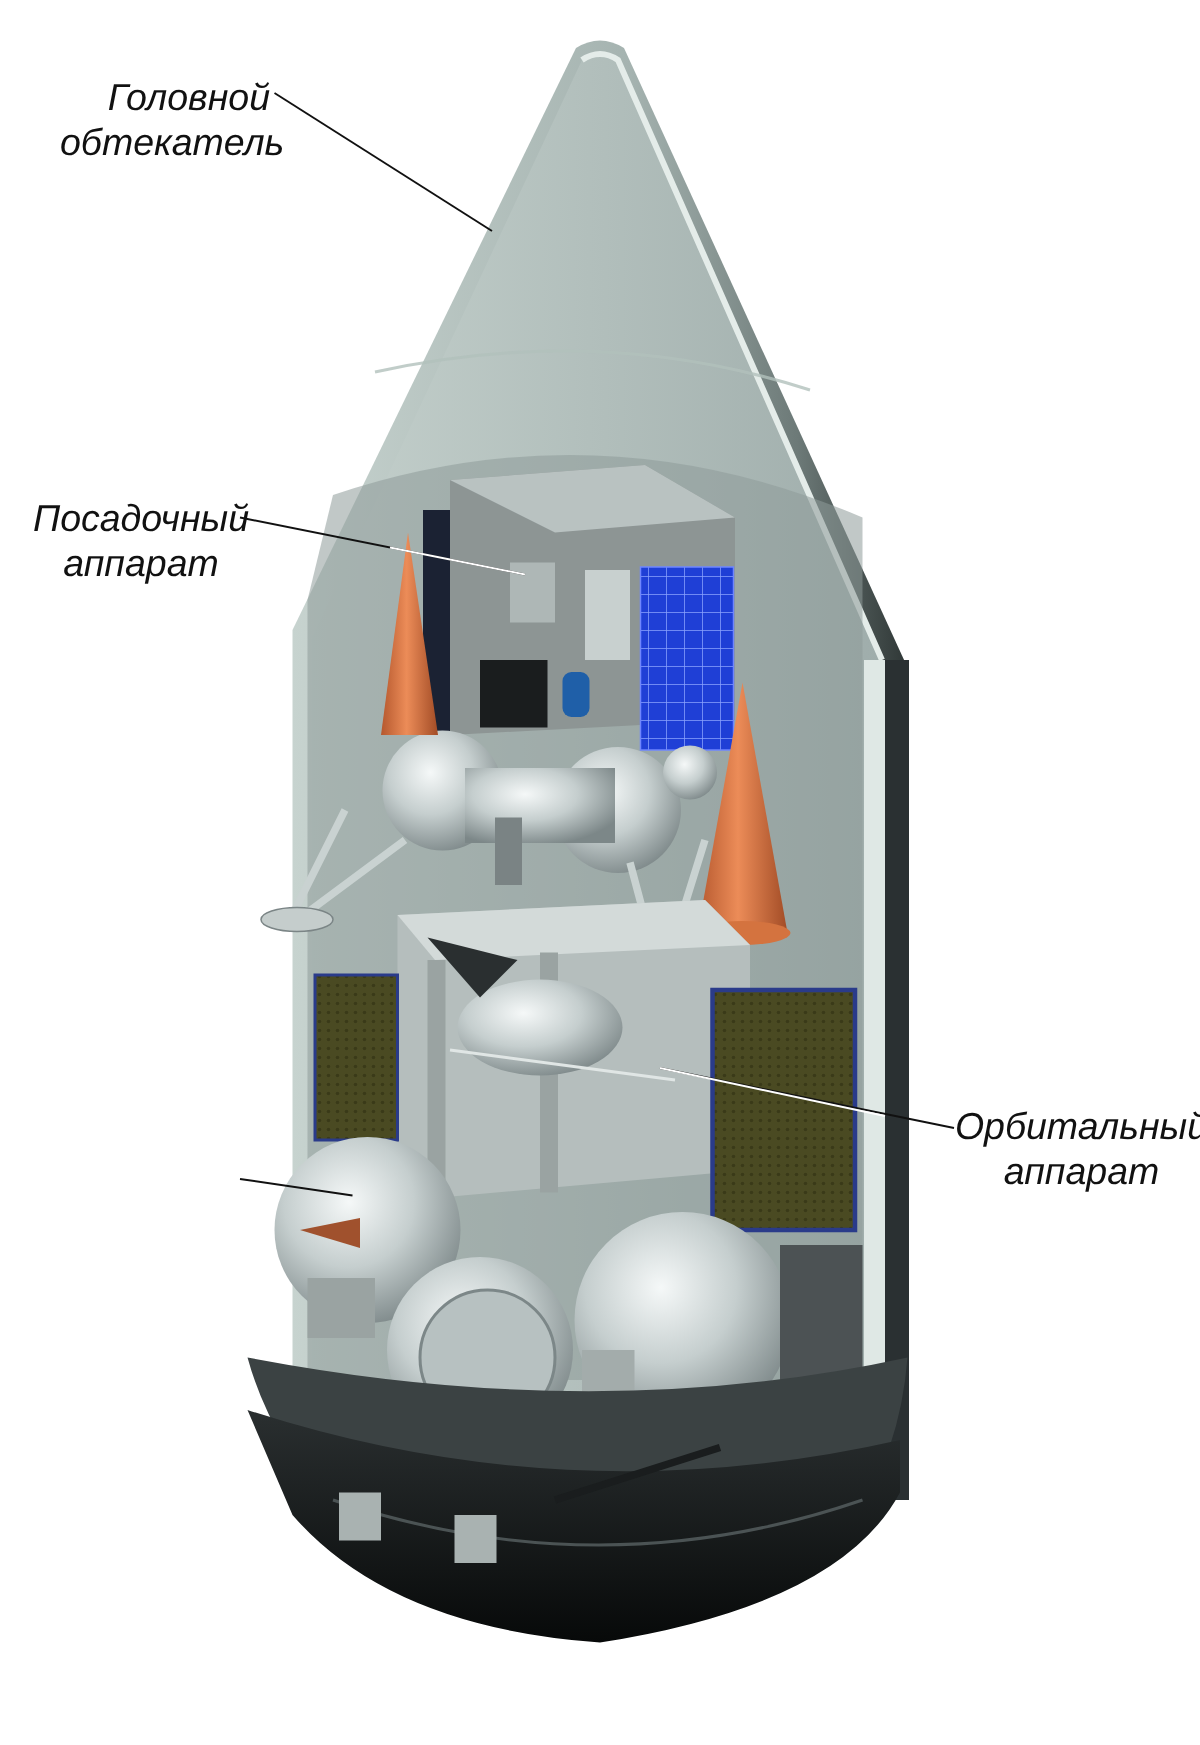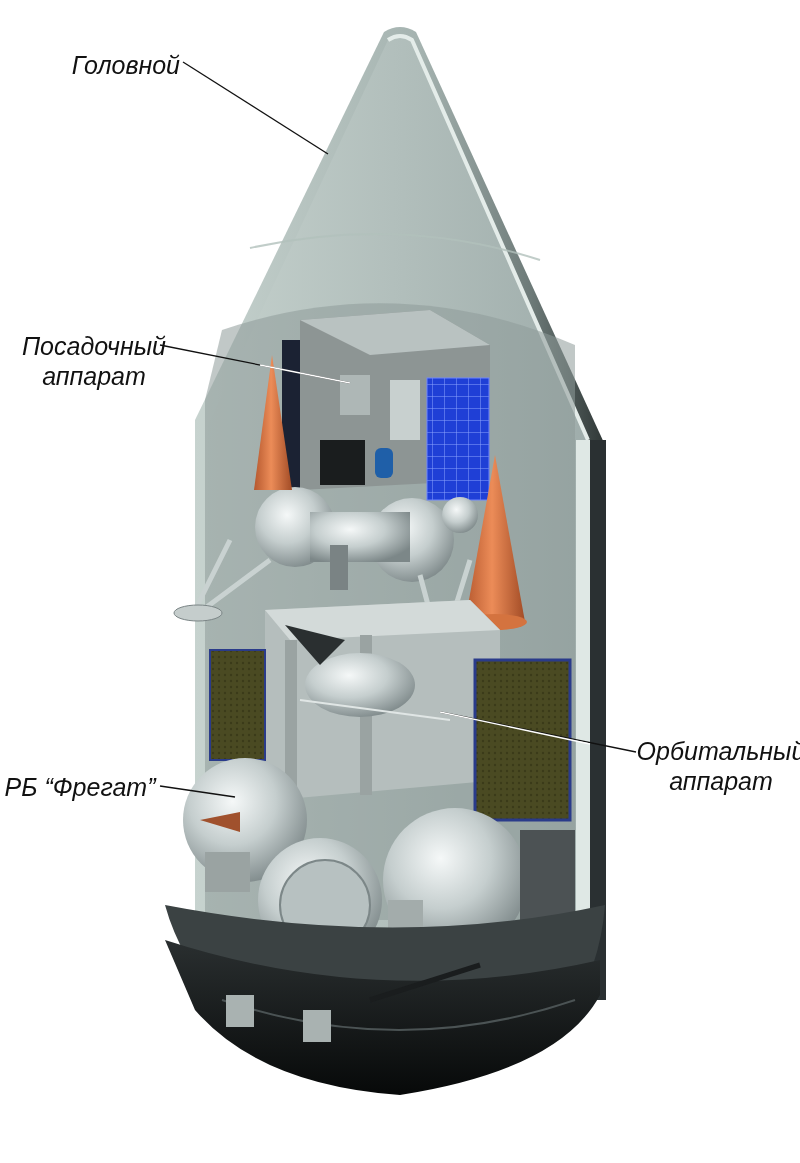--- a/index.html
+++ b/index.html
@@ -128,28 +128,26 @@
       <line x1="160" y1="345" x2="350" y2="383" stroke="#111" stroke-width="1.3"></line>
       <line x1="260" y1="365" x2="350" y2="383" stroke="#ffffff" stroke-width="1.3"></line>
       <line x1="636" y1="752" x2="440" y2="712" stroke="#111" stroke-width="1.3"></line>
       <line x1="590" y1="744" x2="440" y2="712" stroke="#ffffff" stroke-width="1.3"></line>
       <line x1="160" y1="786" x2="235" y2="797" stroke="#111" stroke-width="1.3"></line>
     </g>
   </svg>
 
   <div class="label right" style="left:40px;top:50px;width:140px;">
     <span>Головной</span>
+    <span>обтекатель</span>
   </div>
 
   <div class="label left" style="left:14px;top:331px;width:160px;">
     <span>Посадочный</span>
     <span>аппарат</span>
   </div>
 
   <div class="label left" style="left:636px;top:736px;width:170px;">
     <span>Орбитальный</span>
     <span>аппарат</span>
   </div>
 
-  <div class="label left" style="left:0px;top:772px;width:160px;">
-    <span>РБ “Фрегат”</span>
-  </div>
 </div>
 
 </body></html>

